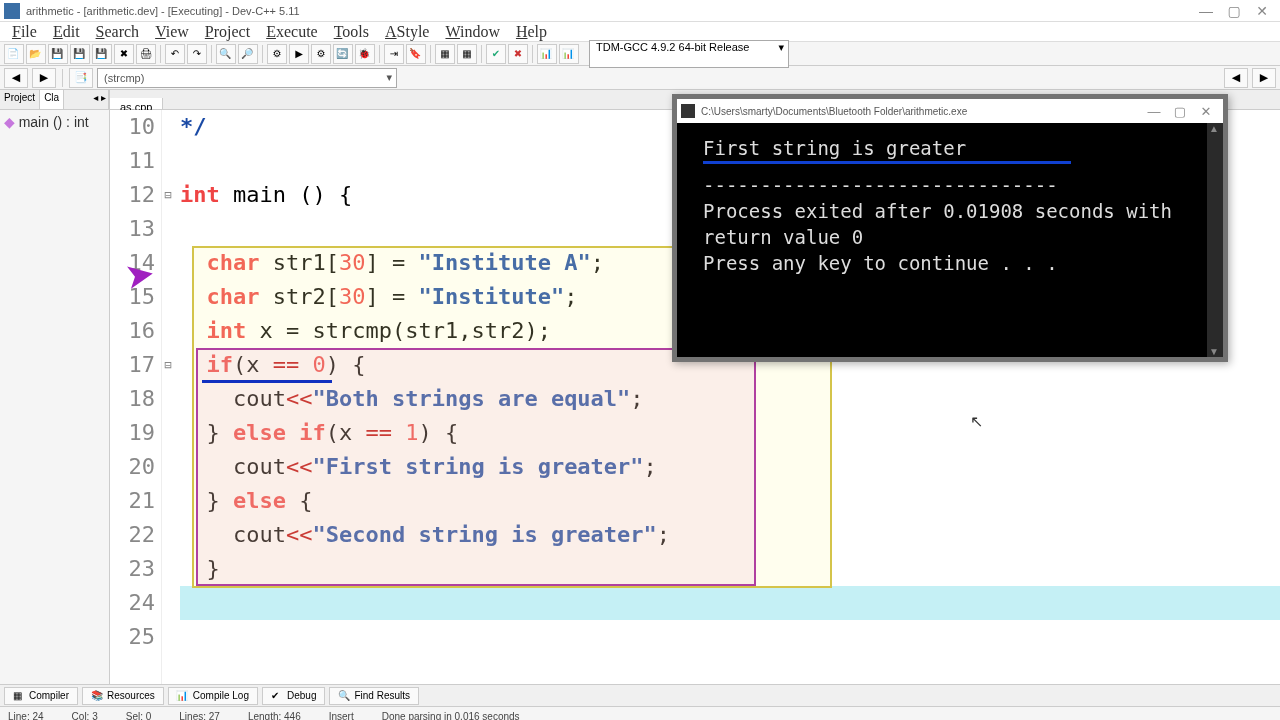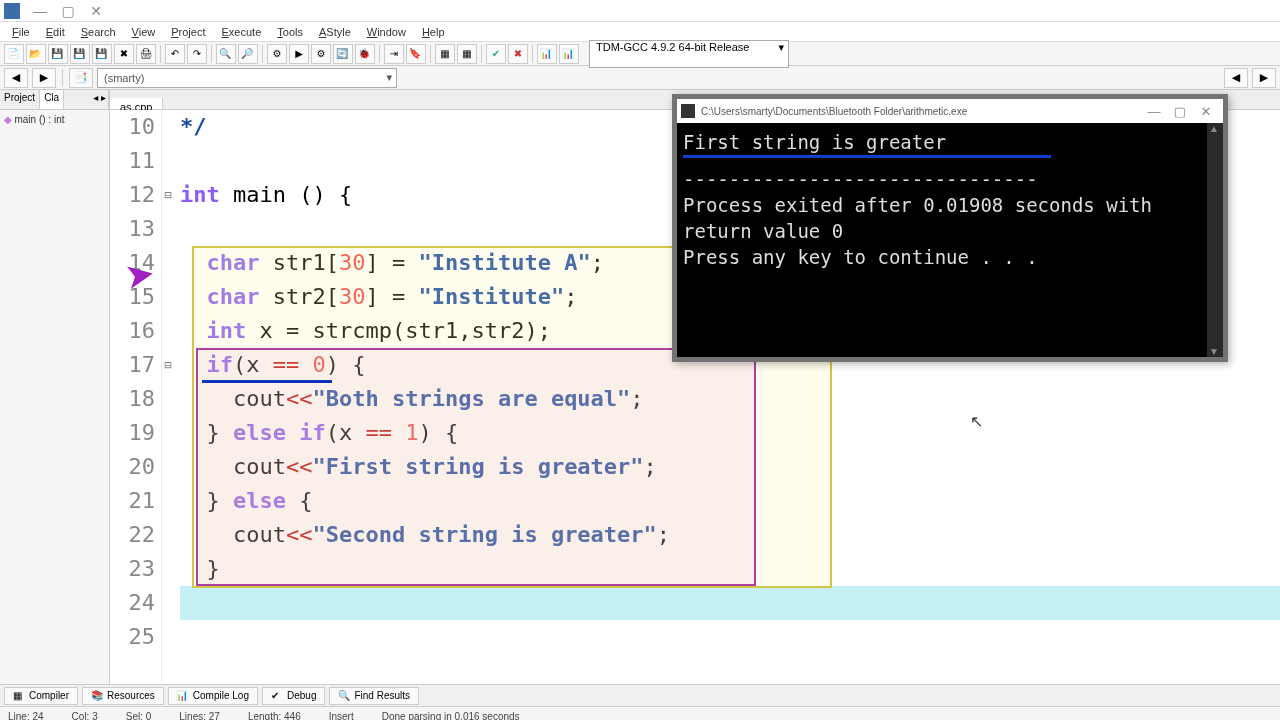--- a/index.html
+++ b/index.html
@@ -4,92 +4,93 @@
 <style>
 * { margin: 0; padding: 0; box-sizing: border-box; }
 body { font-family: "Segoe UI", Tahoma, sans-serif; font-size: 11px; background: #f0f0f0; width: 1280px; height: 720px; overflow: hidden; position: relative; }
 
 .titlebar { height: 22px; background: #fff; display: flex; align-items: center; padding: 0 4px; border-bottom: 1px solid #ddd; }
 .titlebar .appicon { width: 16px; height: 16px; background: #3a6ea5; margin-right: 6px; }
 .titlebar .title { flex: 1; color: #555; font-size: 11px; }
 .titlebar .winbtn { width: 28px; height: 20px; display: flex; align-items: center; justify-content: center; color: #888; font-size: 14px; }
 
 .menubar { height: 20px; background: #fff; display: flex; align-items: center; padding: 0 4px; border-bottom: 1px solid #ddd; }
-.menubar span { padding: 2px 8px; color: #333; font-size: 11px; }
+.menubar span { padding: 2px 8px; color: #333; font-size: 16px; font-family: Liberation Serif, serif; }
 .menubar span:first-letter { text-decoration: underline; }
 
 .toolbar { height: 24px; background: #f5f5f5; display: flex; align-items: center; padding: 2px 4px; border-bottom: 1px solid #ccc; gap: 2px; }
 .tbtn { width: 20px; height: 20px; border: 1px solid #ccc; background: #fafafa; display: flex; align-items: center; justify-content: center; font-size: 10px; }
 .tsep { width: 1px; height: 18px; background: #ccc; margin: 0 2px; }
 .compiler-select { margin-left: 8px; height: 28px; border: 1px solid #aaa; background: #fff; padding: 0 16px 0 6px; font-size: 11px; min-width: 200px; position: relative; }
 .compiler-select::after { content: "▾"; position: absolute; right: 4px; }
 
 .toolbar2 { height: 24px; background: #f5f5f5; display: flex; align-items: center; padding: 2px 4px; border-bottom: 1px solid #ccc; gap: 4px; }
 .toolbar2 .tbtn2 { width: 24px; height: 20px; border: 1px solid #ccc; background: #fafafa; display: flex; align-items: center; justify-content: center; }
 .globals { height: 20px; border: 1px solid #aaa; background: #fff; padding: 0 6px; min-width: 300px; font-size: 11px; color: #555; display: flex; align-items: center; position: relative; }
 .globals::after { content: "▾"; position: absolute; right: 4px; }
 
 .workspace { display: flex; height: 594px; }
 .leftpanel { width: 110px; background: #f5f5f5; border-right: 1px solid #ccc; }
 .lefttabs { height: 20px; display: flex; background: #eee; border-bottom: 1px solid #ccc; font-size: 10px; }
 .lefttabs span { padding: 2px 4px; border-right: 1px solid #ccc; }
 .lefttabs .active { background: #fff; }
 .lefttabs .arrows { margin-left: auto; padding: 2px 2px; }
-.leftbody { padding: 4px; font-size: 10px; color: #333; }
+.leftbody { padding: 4px; font-size: 14px; color: #333; }
 .leftbody .item::before { content: "◆ "; color: #c678dd; }
 
 .editorarea { flex: 1; background: #fff; display: flex; flex-direction: column; }
 .edtabs { height: 20px; display: flex; background: #eee; border-bottom: 1px solid #ccc; }
 .edtabs .tab { padding: 3px 10px; background: #fff; border-right: 1px solid #ccc; font-size: 11px; margin-top: 8px; }
 
 .code { flex: 1; display: flex; font-family: Consolas, monospace; font-size: 22px; line-height: 34px; position: relative; overflow: hidden; }
 .gutter { width: 52px; background: #fff; text-align: right; padding-right: 6px; color: #888; border-right: 1px solid #eee; user-select: none; }
 .gutter div { height: 34px; }
 .fold { width: 12px; background: #fff; color: #888; font-size: 12px; }
 .fold div { height: 34px; text-align: center; }
 .src { flex: 1; padding-left: 6px; position: relative; }
 .src .ln { height: 34px; white-space: pre; }
 .src .hl24 { background: #c5f0f5; }
 
-.kw { color: #8b5cf6; font-weight: bold; }
+.kw { color: #ef4444; font-weight: bold; }
 .num { color: #ef4444; }
 .str { color: #1a4aa5; font-weight: bold; }
 .sym { color: #b00; }
 .cmt { color: #1a4aa5; font-weight: bold; }
 
 .yellowbox { position: absolute; left: 18px; top: 136px; width: 640px; height: 342px; background: rgba(255,248,170,0.2); border: 2px solid #d4c44a; pointer-events: none; }
 .pinkbox { position: absolute; left: 22px; top: 238px; width: 560px; height: 238px; background: rgba(220,130,200,0.12); border: 2px solid #b040a0; pointer-events: none; }
 .arrow { position: absolute; left: -48px; top: 150px; font-size: 50px; color: #a020c0; transform: rotate(-10deg); pointer-events: none; font-weight: bold; }
 .blueline1 { position: absolute; left: 28px; top: 270px; width: 130px; height: 3px; background: #1030c0; }
 
 .console { position: absolute; left: 672px; top: 94px; width: 556px; height: 268px; background: #000; border: 5px solid #737373; box-shadow: 2px 2px 8px rgba(0,0,0,0.3); display: flex; flex-direction: column; }
 .console .cbar { height: 24px; background: #fff; display: flex; align-items: center; padding: 0 4px; color: #555; font-size: 10px; }
 .console .cbar .cicon { width: 14px; height: 14px; background: #333; margin-right: 6px; }
 .console .cbar .ctitle { flex: 1; }
 .console .cbar .cbtn { width: 26px; text-align: center; color: #888; font-size: 13px; }
-.console .cbody { flex: 1; background: #000; color: #ddd; font-family: Consolas, monospace; font-size: 19px; line-height: 26px; padding: 6px 6px; position: relative; }
+.console .cbody { flex: 1; background: #000; color: #ddd; font-family: Consolas, monospace; font-size: 19px; line-height: 26px; padding: 12px 6px; position: relative; margin-left: 20px; }
 .console .cbody .cline { white-space: pre-wrap; }
 .console .cunder { height: 3px; background: #1040d0; width: 368px; }
 .console .cscroll { position: absolute; right: 0; top: 24px; bottom: 0; width: 16px; background: #2a2a2a; }
 .console .cscroll::before { content: "▲"; position: absolute; top: 0; left: 2px; color: #888; font-size: 10px; }
 .console .cscroll::after { content: "▼"; position: absolute; bottom: 0; left: 2px; color: #888; font-size: 10px; }
 
 .cursor-icon { position: absolute; left: 970px; top: 412px; font-size: 16px; color: #333; }
 
 .bottomtabs { height: 22px; background: #f0f0f0; border-top: 1px solid #ccc; display: flex; align-items: center; padding: 0 4px; gap: 4px; }
 .bottomtabs .btab { padding: 2px 8px; border: 1px solid #ccc; background: #fafafa; display: flex; align-items: center; gap: 4px; font-size: 10px; }
 .bottomtabs .bicon { width: 12px; height: 12px; display: inline-block; }
 
 .statusbar { height: 20px; background: #f5f5f5; border-top: 1px solid #ccc; display: flex; align-items: center; padding: 0 8px; gap: 28px; font-size: 10px; color: #444; }
 </style>
 </head>
 <body>
 
 <div class="titlebar">
   <div class="appicon"></div>
+  <div class="title">arithmetic - [arithmetic.dev] - [Executing] - Dev-C++ 5.11</div>
   <div class="winbtn">—</div>
   <div class="winbtn">▢</div>
   <div class="winbtn">✕</div>
 </div>
 
 <div class="menubar">
   <span>File</span>
   <span>Edit</span>
   <span>Search</span>
   <span>View</span>
@@ -134,21 +135,21 @@
   <div class="tbtn">📊</div>
   <div class="tbtn">📊</div>
   <div class="compiler-select">TDM-GCC 4.9.2 64-bit Release</div>
 </div>
 
 <div class="toolbar2">
   <div class="tbtn2">◀</div>
   <div class="tbtn2">▶</div>
   <div class="tsep"></div>
   <div class="tbtn2">📑</div>
-  <div class="globals">(smarty)</div>
+  <div class="globals">(strcmp)</div>
   <div style="flex:1"></div>
   <div class="tbtn2">◀</div>
   <div class="tbtn2">▶</div>
 </div>
 
 <div class="workspace">
   <div class="leftpanel">
     <div class="lefttabs">
       <span>Project</span>
       <span class="active">Cla</span>

